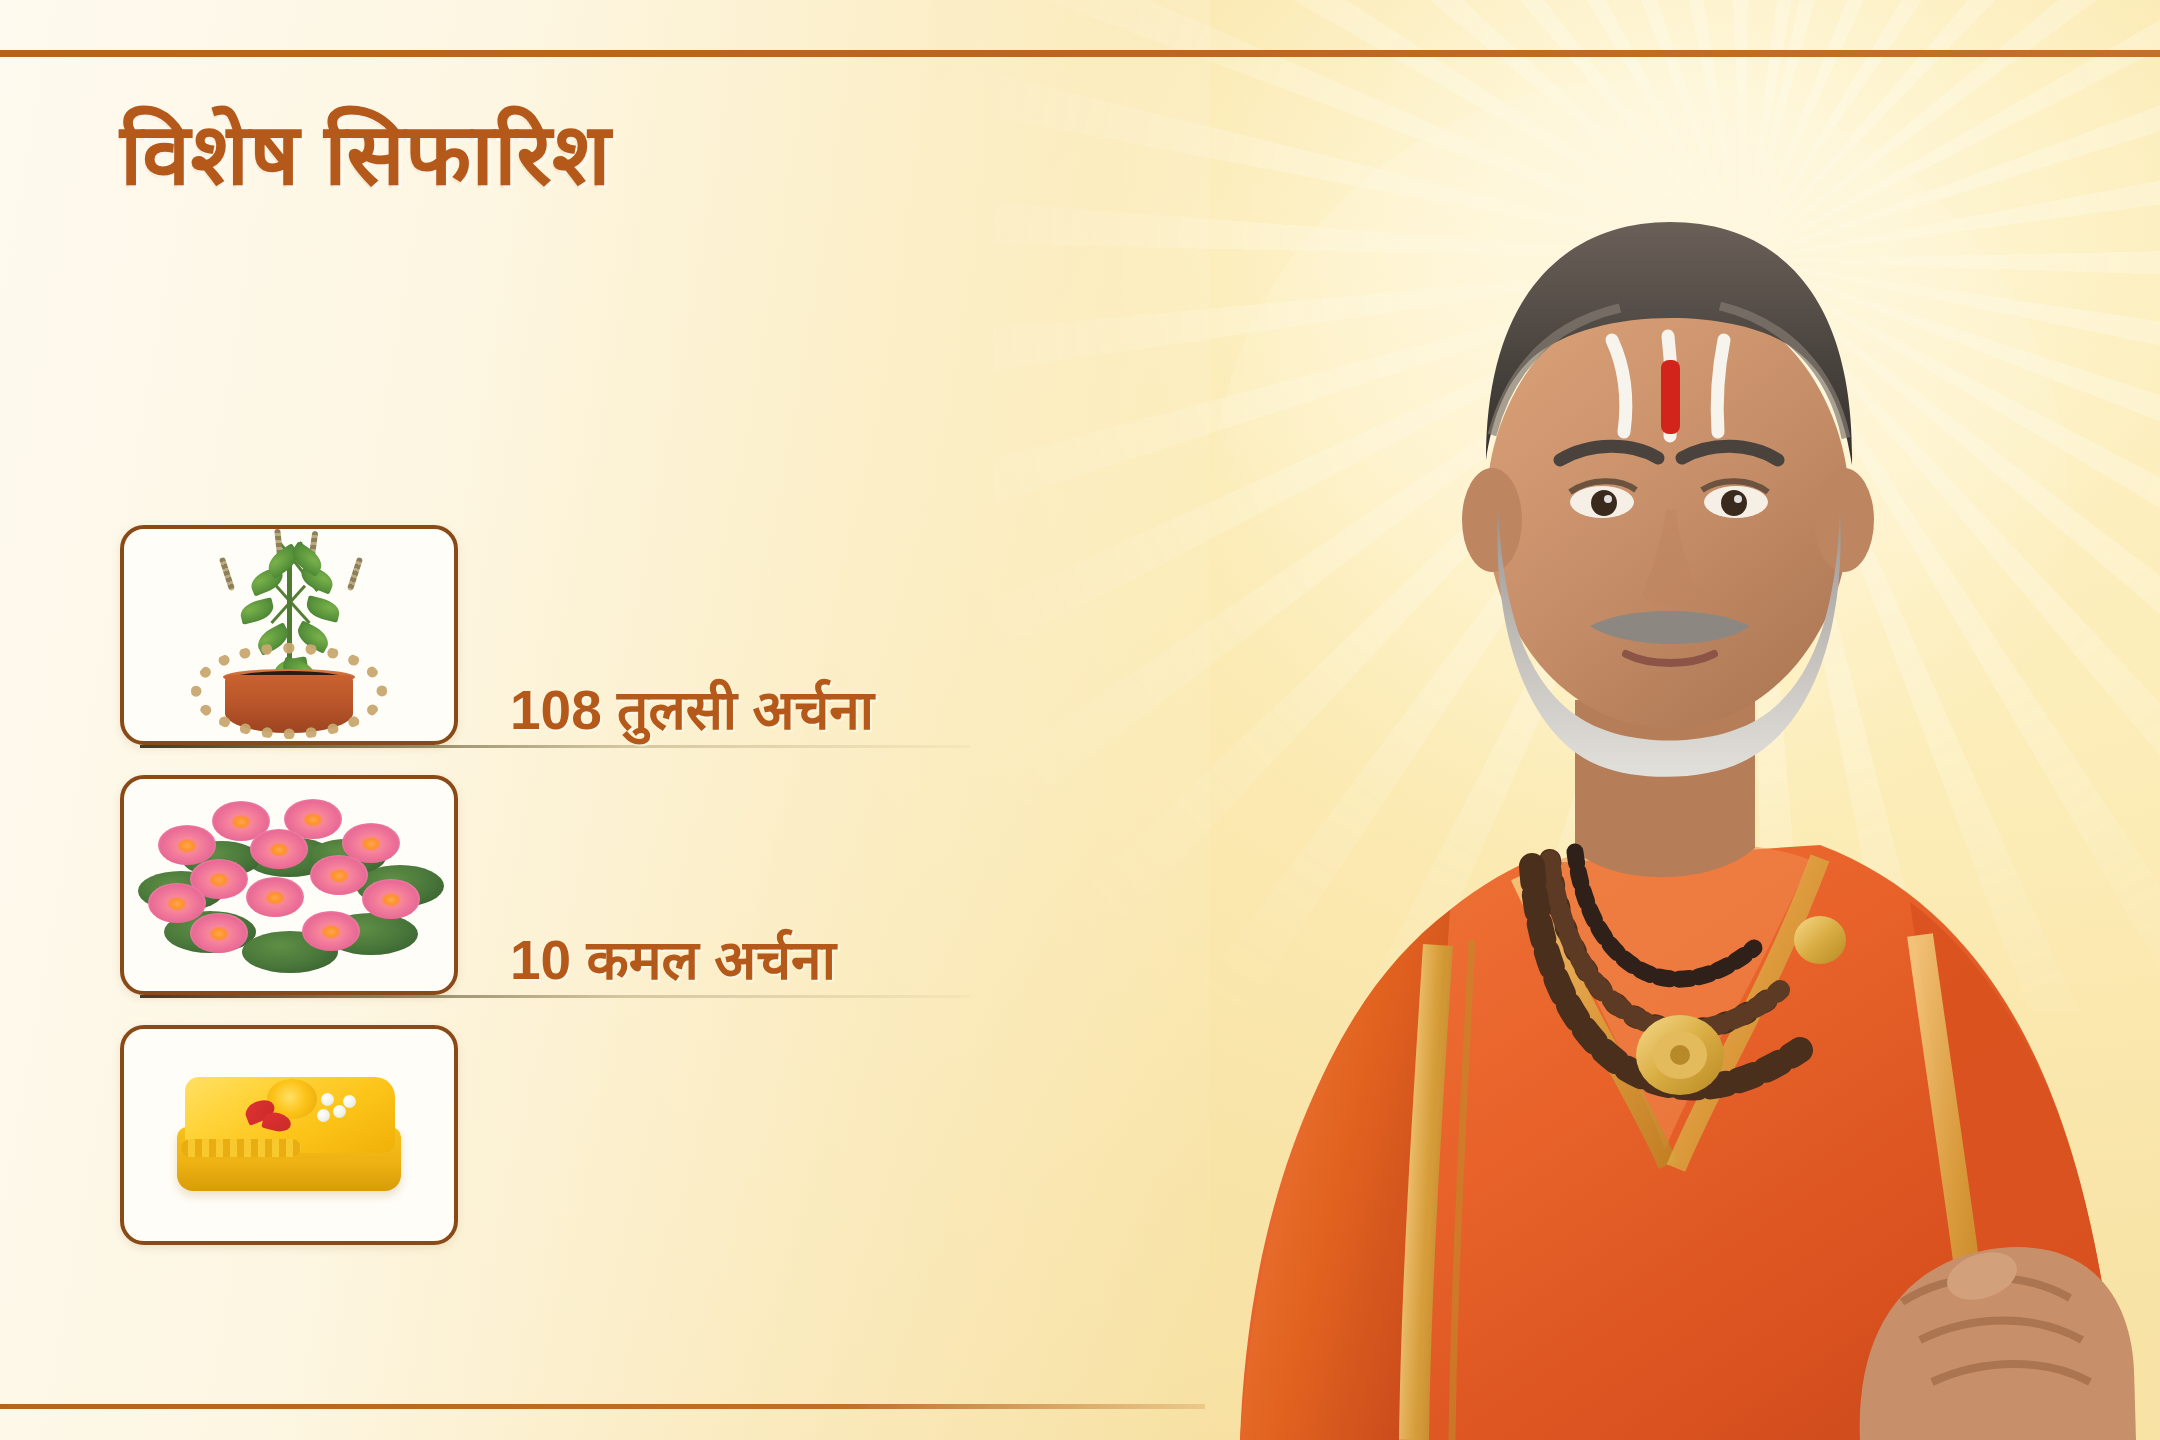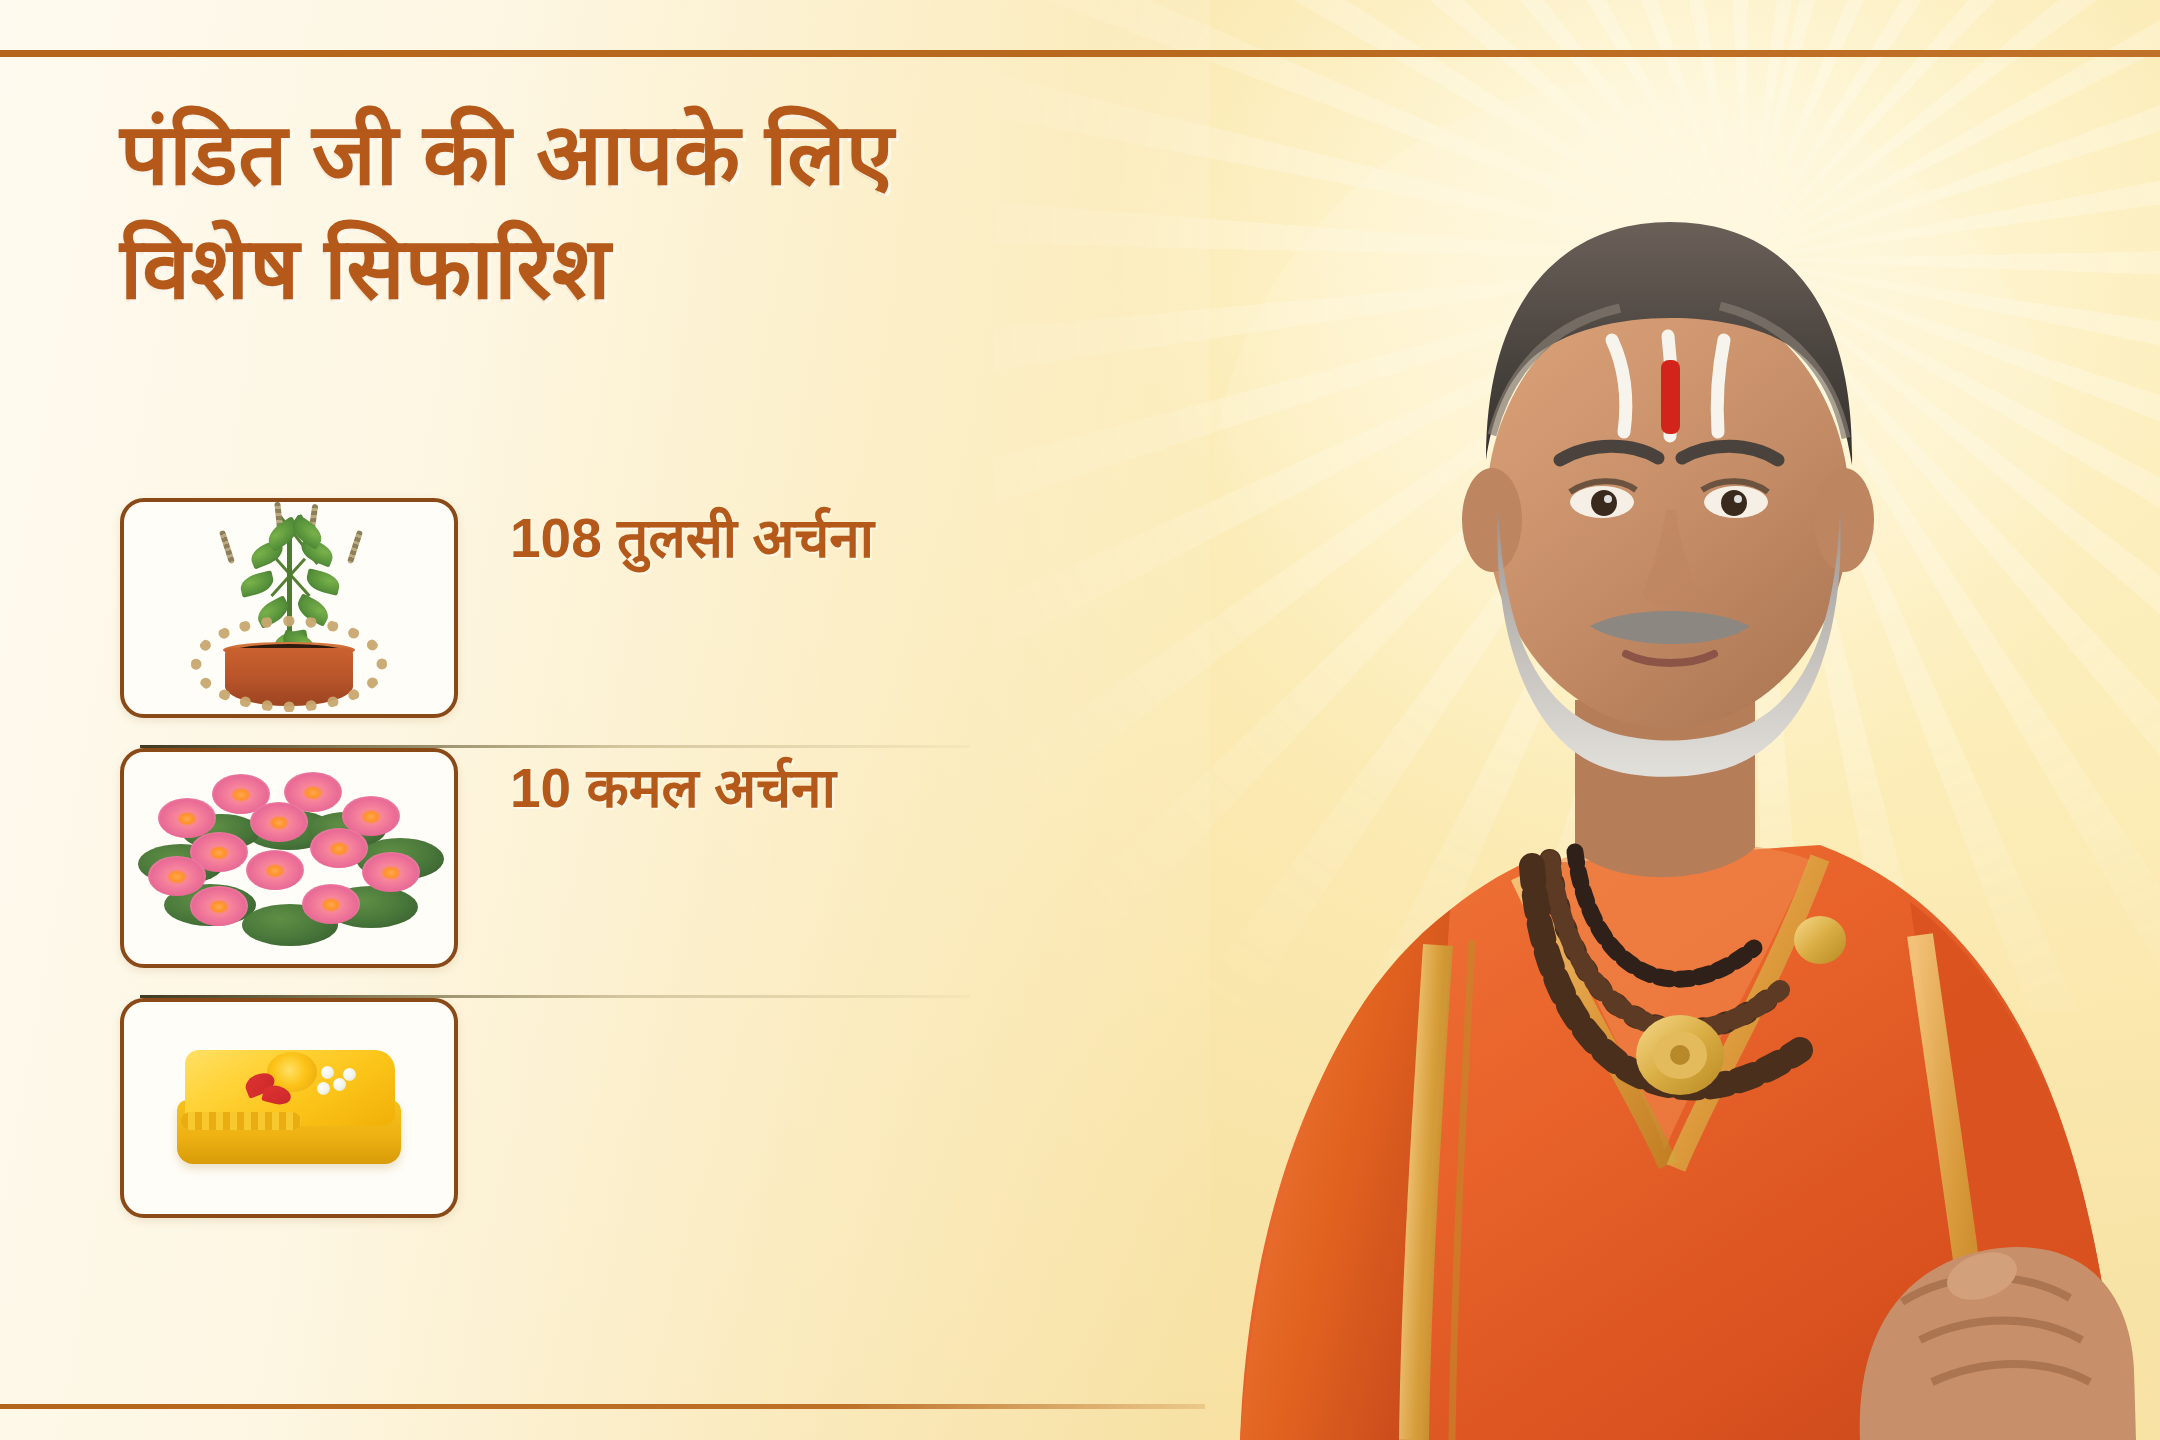--- a/index.html
+++ b/index.html
@@ -93,21 +93,21 @@
 
   
   .reco-list {
     position: absolute;
     left: 120px;
     top: 498px;
     width: 950px;
   }
   .reco-row {
     display: flex;
-    align-items: flex-start;
+    align-items: flex-end;
     height: 247px;
     gap: 52px;
   }
   .reco-divider {
     height: 3px;
     width: 830px;
     margin-left: 20px;
     background: linear-gradient(90deg, #3d3a24 0%, #7b7250 22%, rgba(190,175,130,0.65) 58%, rgba(210,195,150,0.12) 100%);
   }
   .thumb {
@@ -415,21 +415,20 @@
         <path d="M740 1400 C735 1285 790 1218 880 1208 C960 1200 1010 1246 1014 1330 L1016 1400 Z" fill="#c8906a"></path>
         <path d="M782 1262 C832 1230 900 1230 950 1258" stroke="#ab7552" stroke-width="8" fill="none"></path>
         <path d="M800 1300 C852 1274 916 1274 962 1300" stroke="#ab7552" stroke-width="8" fill="none"></path>
         <path d="M812 1342 C864 1318 926 1318 970 1342" stroke="#ab7552" stroke-width="8" fill="none"></path>
         <ellipse cx="862" cy="1236" rx="36" ry="22" fill="#d2a07b" transform="rotate(-18 862 1236)"></ellipse>
       </g>
     </svg>
   </div>
 
   <div class="headline">
-    <span class="ln">पंडित जी की आपके लिए</span>
     <span class="ln">विशेष सिफारिश</span>
   </div>
 
   <div class="reco-list">
 
     <div class="reco-row">
       <div class="thumb">
         <div class="art">
           <div class="branch" style="left:138px; bottom:150px; height:62px; transform:rotate(38deg);"></div>
           <div class="branch" style="left:192px; bottom:150px; height:62px; transform:rotate(-38deg);"></div>

